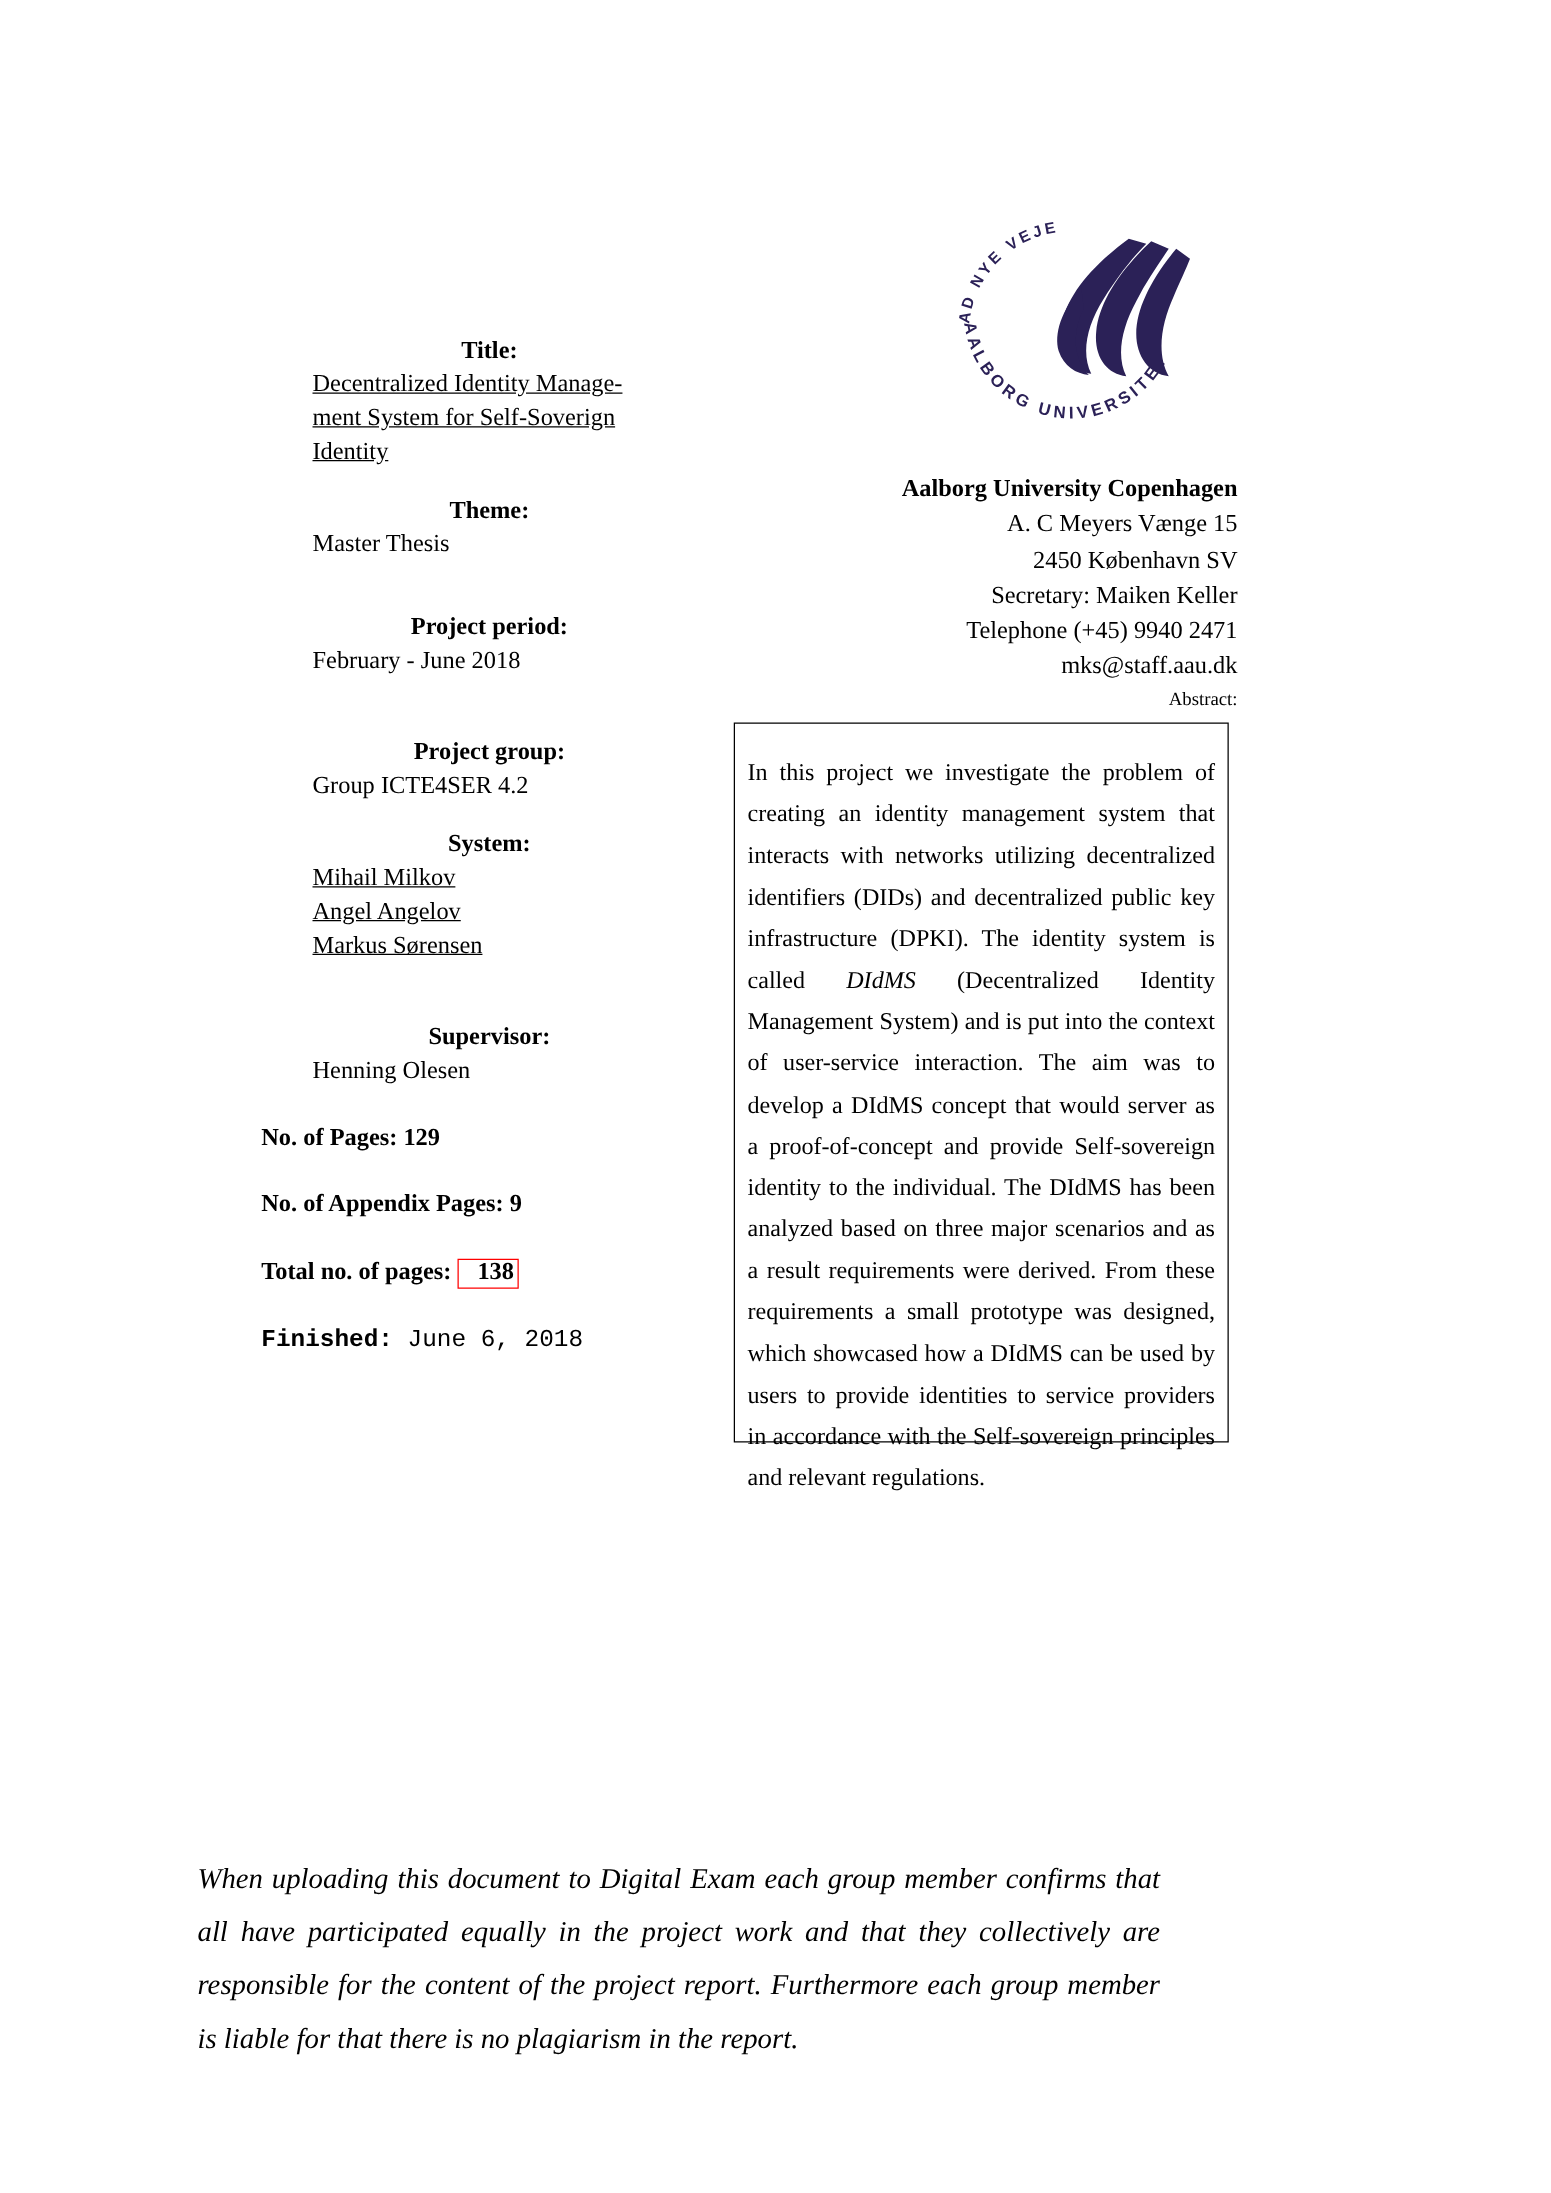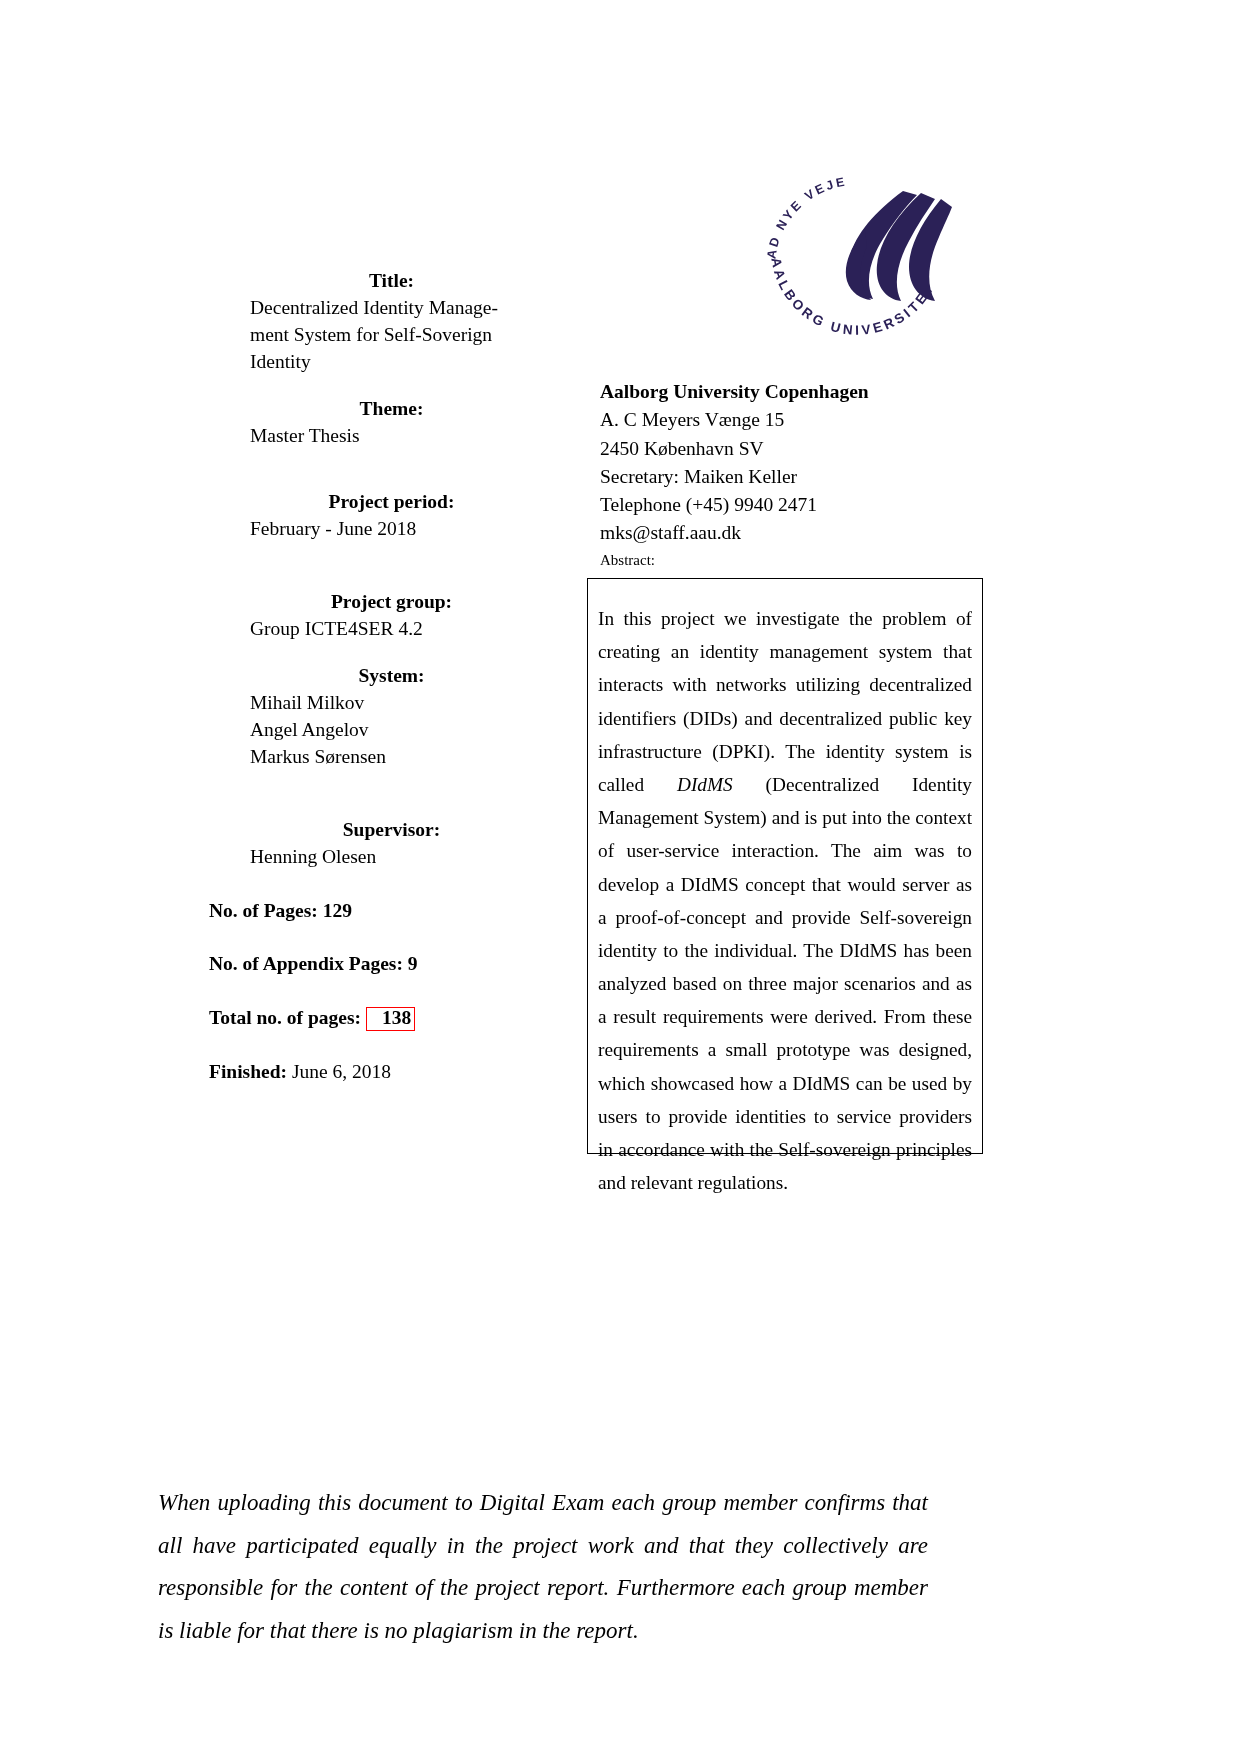--- a/index.html
+++ b/index.html
@@ -45,49 +45,50 @@
   .field-label.first { margin-top: 0; }
   .field-value {
     display: block;
     margin-left: 41px;
     text-align: justify;
     text-align-last: left;
   }
   .field-value.just {
     text-align: justify;
   }
-  .field-value .ln { display: block; }
+  .field-value .ln { display: block; text-decoration: underline; }
   .gap-lg { height: 26px; }
   .gap-md { height: 20px; }
 
   .count-line {
     font-weight: bold;
     margin-top: 27px;
     display: block;
   }
   .boxed-num {
     border: 1.6px solid #ff0000;
     padding: 0px 3px 1px 15px;
     display: inline-block;
     line-height: 1.05;
   }
   .finished-line {
     margin-top: 27px;
     display: block;
+    font-family: Liberation Mono, monospace;
   }
   .finished-line b { font-weight: bold; }
   .finished-val { font-weight: normal; }
 
   
   .right-col {
     position: absolute;
     left: 600px;
     top: 378px;
     width: 390px;
-    text-align: left;
+    text-align: right;
     font-size: 19.5px;
     line-height: 1.45;
   }
   .uni-name { font-weight: bold; display: block; }
   .addr-line { display: block; }
   .abstract-label { display: block; font-size: 15px; margin-top: 2px; }
 
   
   .abstract-box {
     position: absolute;

